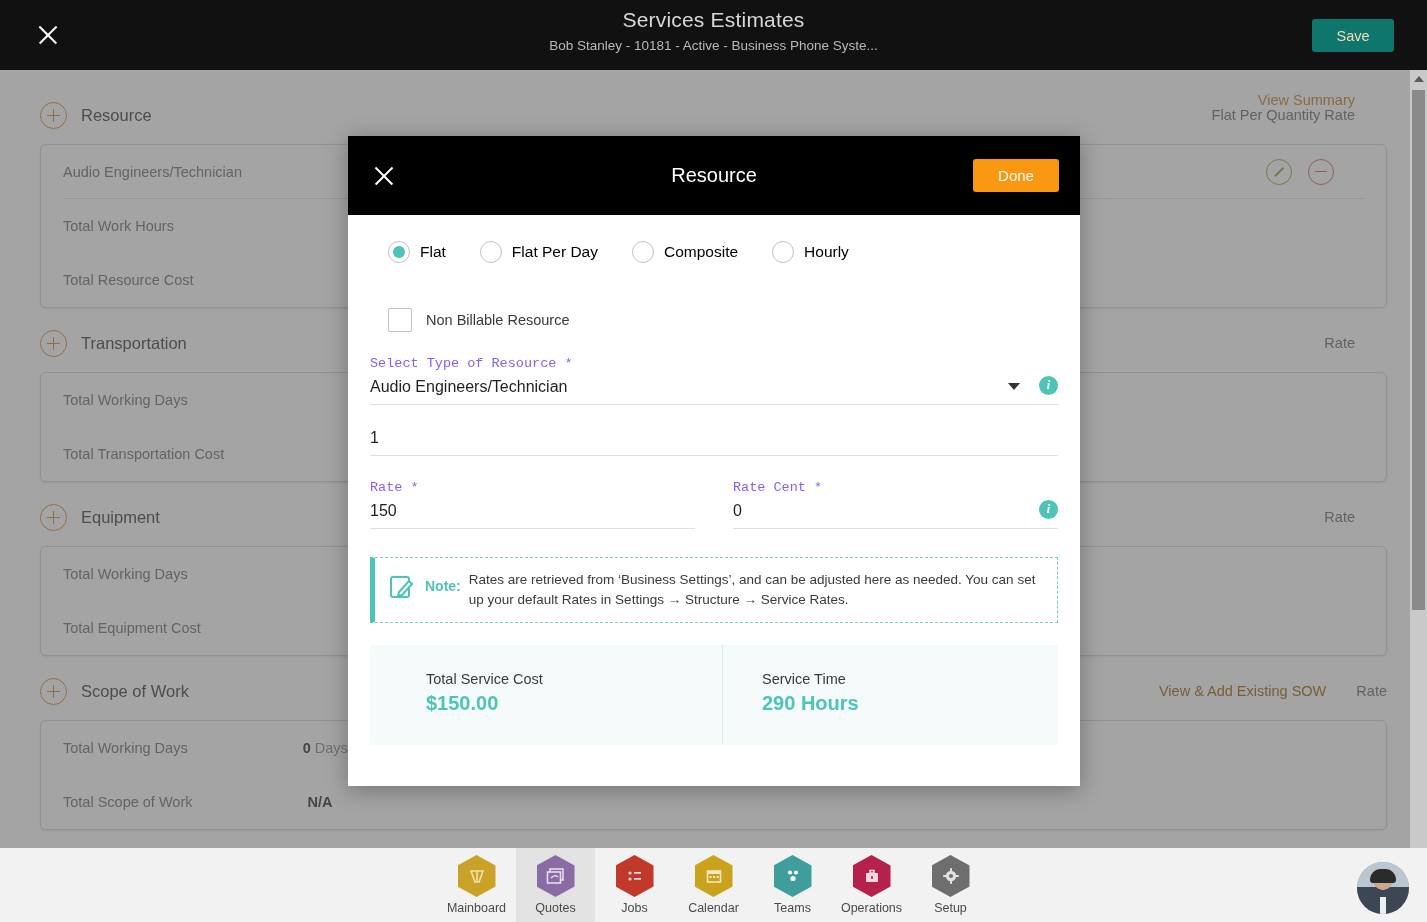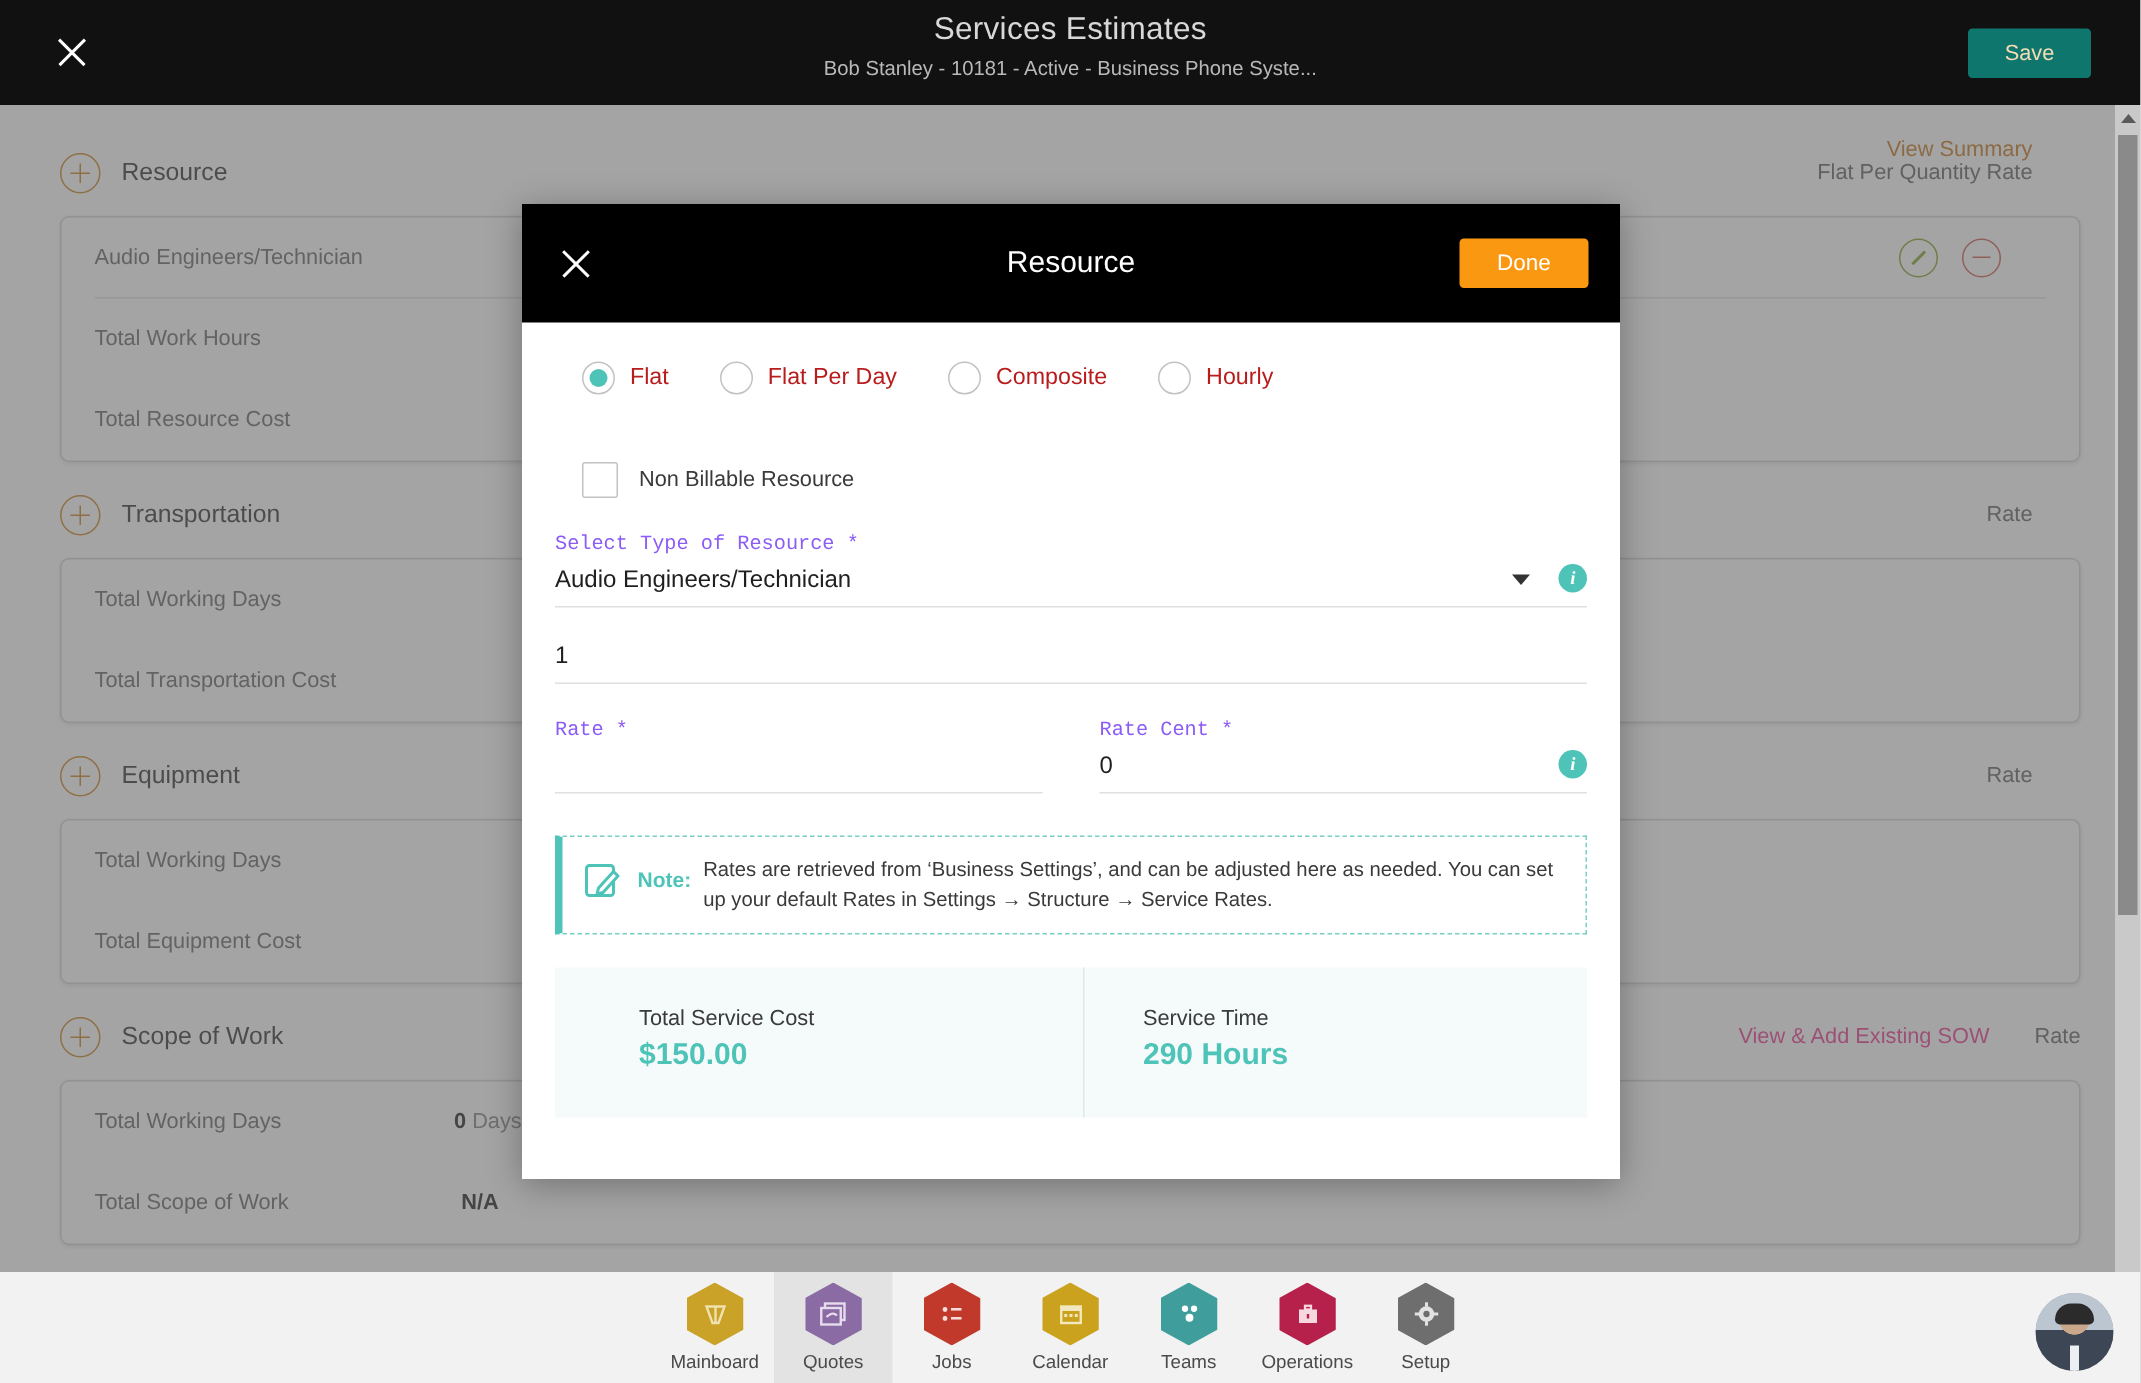--- a/index.html
+++ b/index.html
@@ -66,21 +66,21 @@
   }
   .plus-circle::before, .plus-circle::after {
     content: ""; position: absolute; background: #d08a2e;
   }
   .plus-circle::before { left: 6px; top: 12px; width: 13px; height: 1.4px; }
   .plus-circle::after  { left: 12px; top: 6px; width: 1.4px; height: 13px; }
   .sec-title { font-size: 16.5px; color: #3c3c3c; }
   .sec-rate {
     margin-left: auto; font-size: 14.5px; color: #6b6b6b; padding-right: 32px;
   }
-  .sec-link { color: #ec4899; font-size: 14.5px; cursor: pointer; }
+  .sec-link { color: #a16207; font-size: 14.5px; cursor: pointer; }
 
   .card {
     margin-top: 12px; border: 1px solid #d6d6d6; border-radius: 6px;
     background: #ffffff; padding: 0 22px;
     box-shadow: 0 1px 3px rgba(0,0,0,.10);
   }
   .card-row {
     display: flex; align-items: center; height: 54px;
     font-size: 14.5px; color: #6f6f6f;
   }
@@ -209,21 +209,21 @@
   .radio-opt + .radio-opt { margin-left: 34px; }
   .radio-mark {
     width: 22px; height: 22px; border-radius: 50%;
     border: 1.4px solid #c2c2c2; background: #fff;
     display: flex; align-items: center; justify-content: center; flex: none;
   }
   .radio-opt.checked .radio-mark { border-color: #c2c2c2; }
   .radio-opt.checked .radio-mark::after {
     content: ""; width: 12px; height: 12px; border-radius: 50%; background: #4ec3b8;
   }
-  .radio-label { font-size: 15.5px; color: #b91c1c; text-align: center; }
+  .radio-label { font-size: 15.5px; color: #000000; text-align: center; }
 
   .check-row {
     display: flex; align-items: center; gap: 14px;
     padding-left: 18px; margin-top: 45px; cursor: pointer;
   }
   .check-box {
     width: 24px; height: 24px; border: 1.4px solid #c2c2c2;
     border-radius: 2px; background: #fff; flex: none;
   }
   .check-label { font-size: 14.5px; color: #3a3a3a; }
@@ -413,20 +413,21 @@
         <span class="info-dot">i</span>
       </div>
 
       <div class="field">
         <div class="field-value">1</div>
       </div>
 
       <div class="two-col">
         <div class="field">
           <div class="field-label">Rate *</div>
+          <div class="field-value">150</div>
         </div>
         <div class="field">
           <div class="field-label">Rate Cent *</div>
           <div class="field-value">0</div>
           <span class="info-dot">i</span>
         </div>
       </div>
 
       <div class="note">
         <span class="note-icon">

